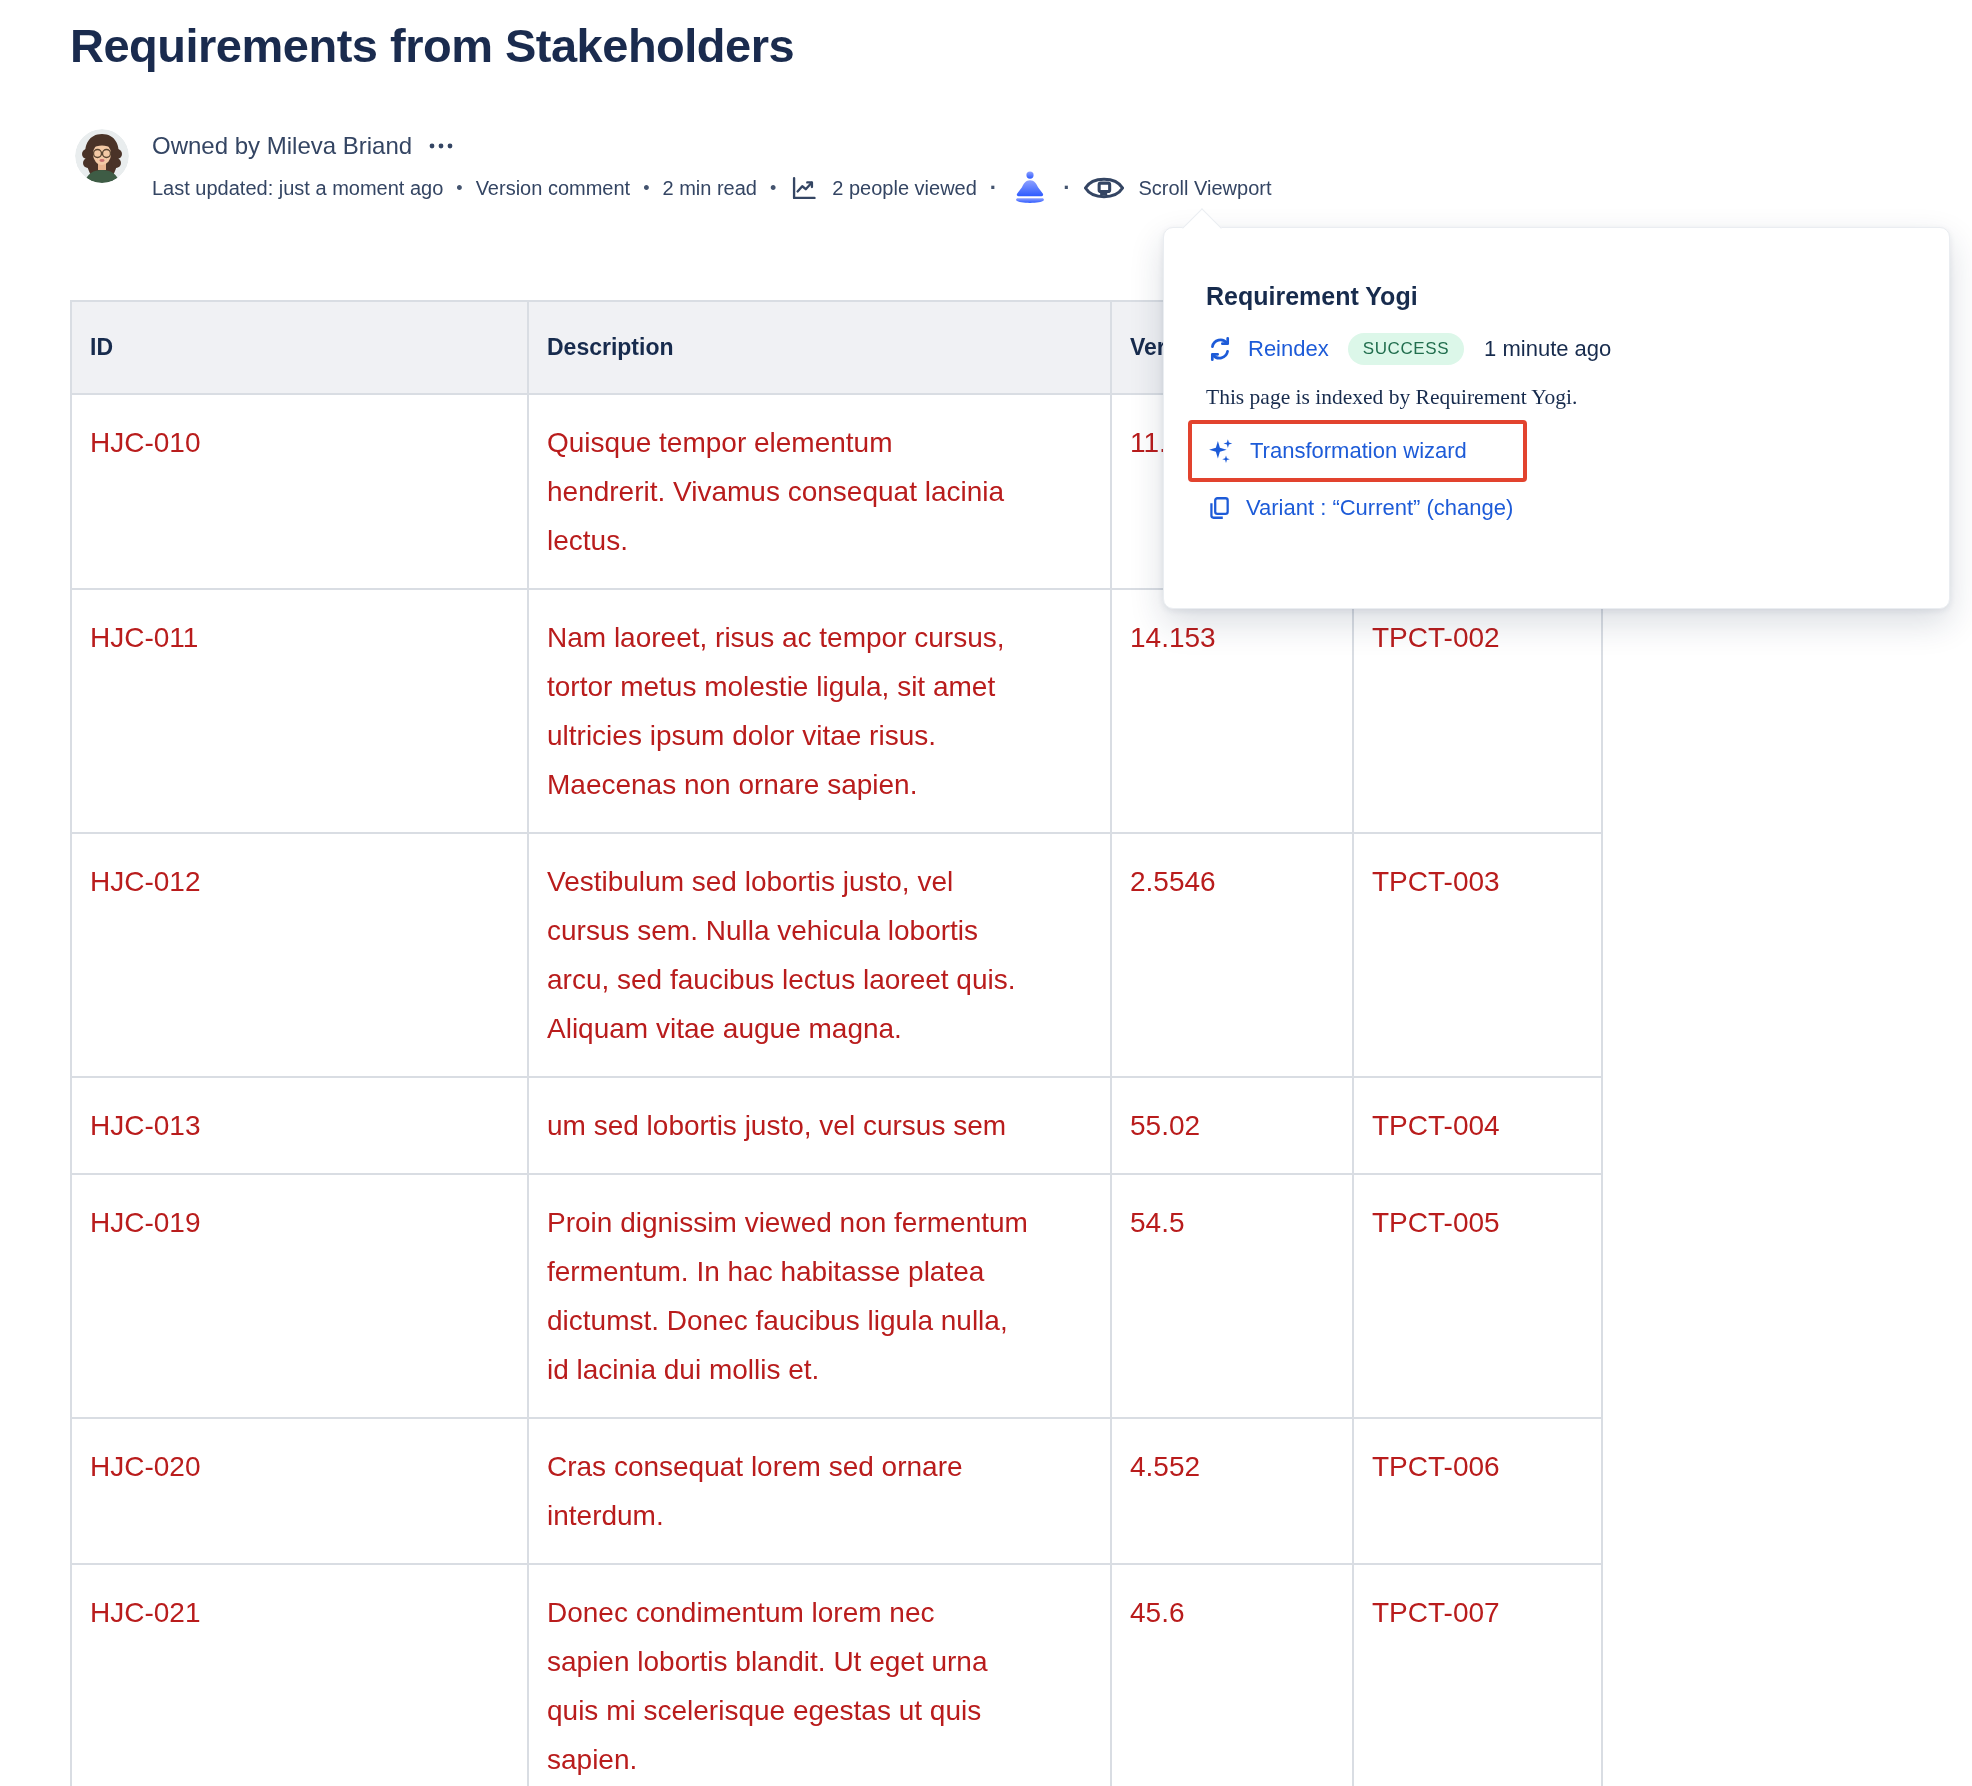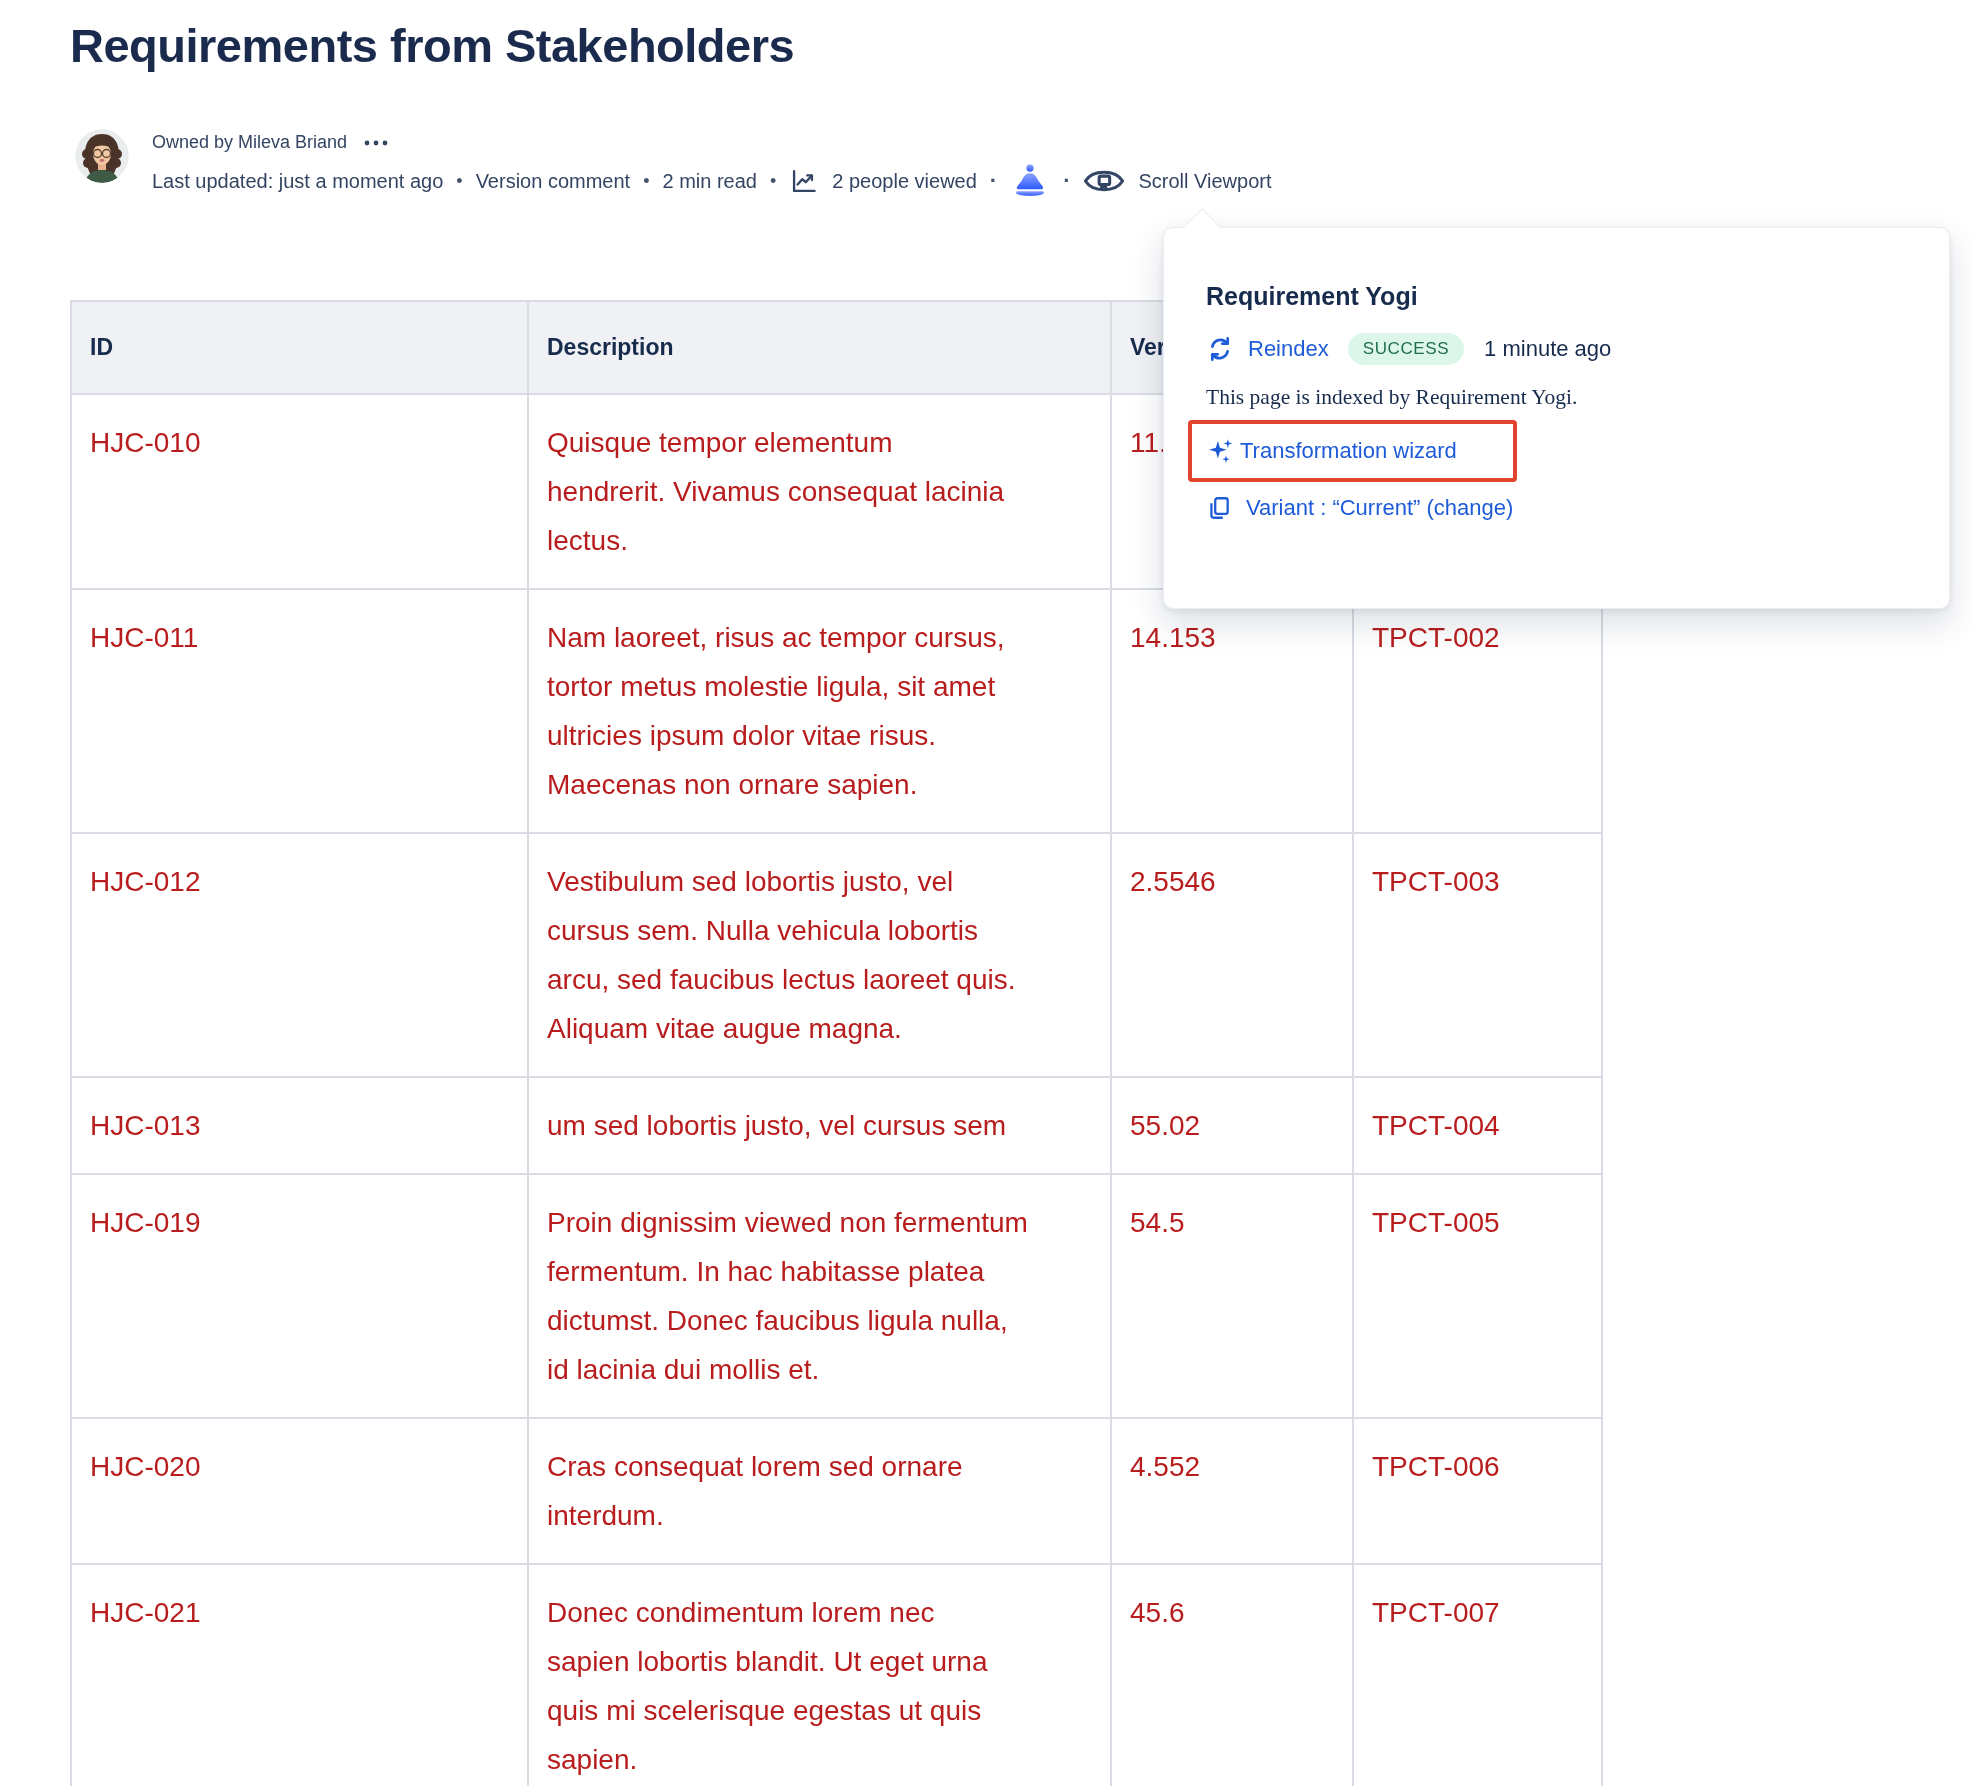--- a/index.html
+++ b/index.html
@@ -11,21 +11,21 @@
   }
   
   .page-title{
     position:absolute;left:70px;top:18px;margin:0;
     font-size:47px;font-weight:600;letter-spacing:-0.5px;color:#1A2B4E;
   }
   
   .byline{position:absolute;left:75px;top:129px;display:flex;gap:23px;}
   .avatar{width:54px;height:54px;border-radius:50%;overflow:hidden;flex:0 0 auto;cursor:pointer;}
   .byline-col{display:flex;flex-direction:column;}
-  .byline-row1{display:flex;align-items:center;gap:16px;font-size:18px;font-weight:500;color:#344563;margin-top:3px;}
+  .byline-row1{display:flex;align-items:center;gap:16px;font-size:24px;font-weight:500;color:#344563;margin-top:3px;}
   .byline-row2{display:flex;align-items:center;gap:13px;font-size:20px;color:#344563;margin-top:10px;}
   .sep{color:#44546F;font-size:18px;}
   .dot{color:#44546F;font-size:22px;font-weight:700;}
   .byline icon,.icn{display:inline-flex;align-items:center;}
   .more-icn{display:inline-flex;cursor:pointer;}
   
   table.req{
     position:absolute;left:70px;top:300px;width:1531px;
     border-collapse:collapse;table-layout:fixed;
   }
@@ -54,21 +54,21 @@
   .popup h2{margin:0 0 22px;font-size:25px;font-weight:700;color:#172B4D;}
   .prow{display:flex;align-items:center;gap:14px;margin-bottom:20px;font-size:22px;}
   .plink{color:#1D5BD8;text-decoration:none;cursor:pointer;}
   .pill{
     background:#DCF7E9;color:#216E4E;font-size:17px;font-weight:500;letter-spacing:0.6px;
     padding:6px 15px;border-radius:20px;margin-left:5px;
   }
   .ago{color:#172B4D;margin-left:6px;}
   .note{font-size:21.5px;color:#172B4D;margin-bottom:7px;font-family:Liberation Serif, serif;}
   .wizard-box{
-    display:inline-flex;align-items:center;gap:4px;font-size:22px;
+    display:inline-flex;align-items:center;gap:14px;font-size:22px;
     border:4px solid #E2432E;border-radius:4px;
     padding:12px 56px 12px 14px;margin:3px 0 12px -18px;
   }
   .icn svg{display:block;}
 </style>
 </head>
 <body>
 
 <h1 class="page-title">Requirements from Stakeholders</h1>
 

